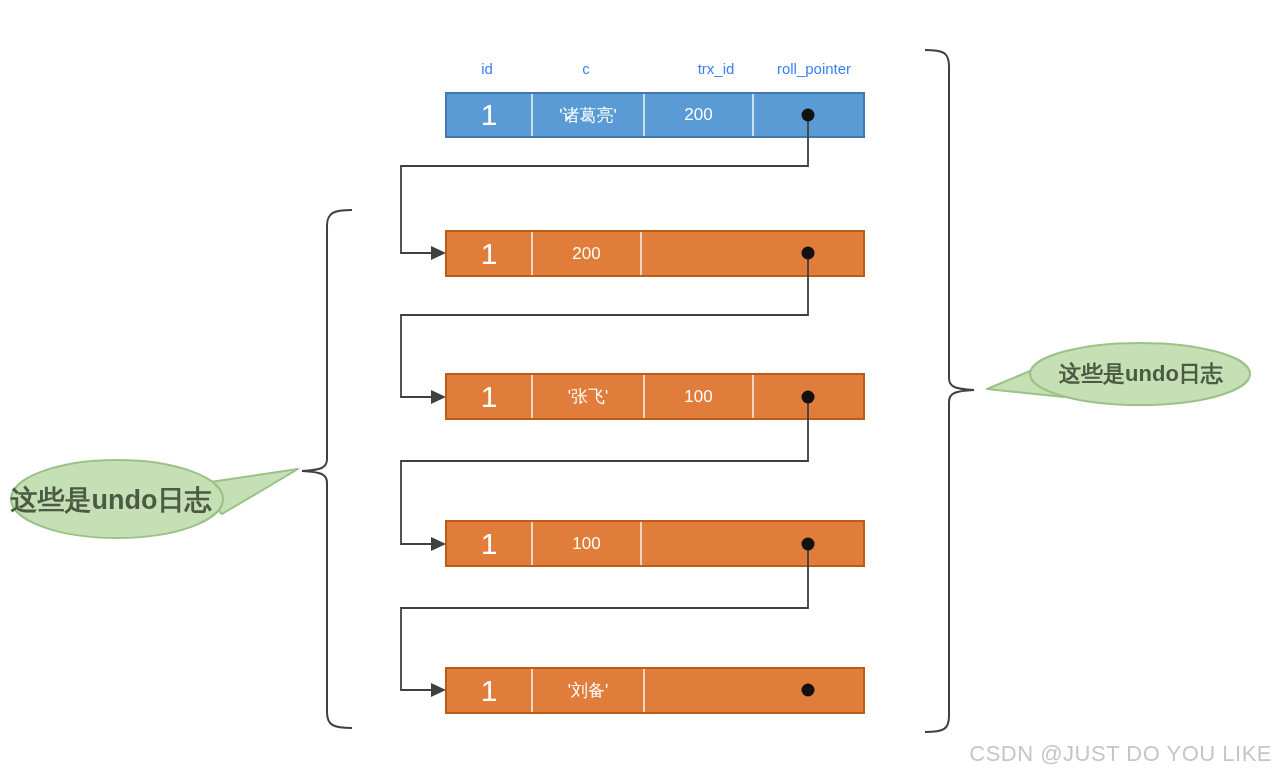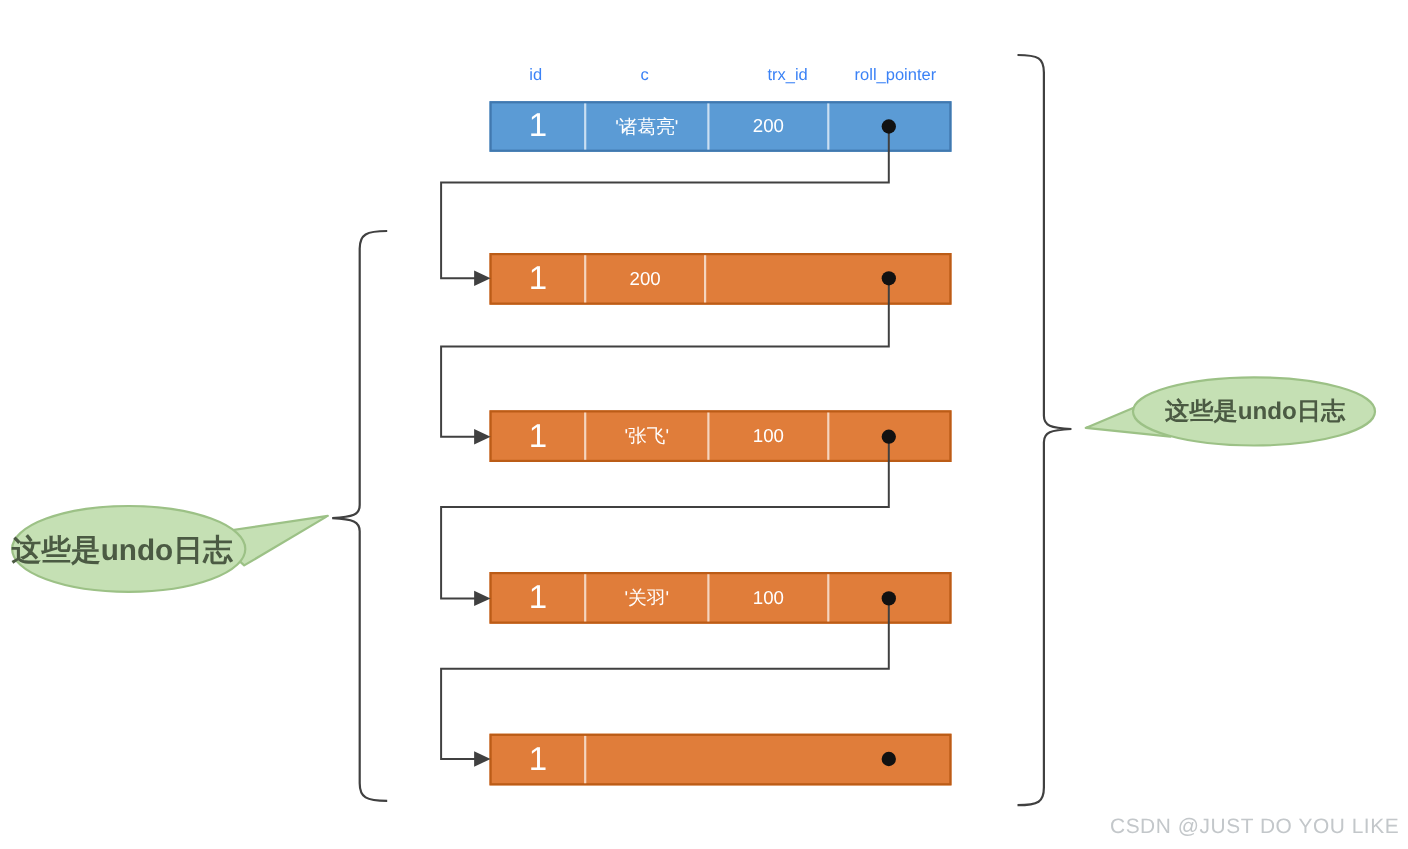--- a/index.html
+++ b/index.html
@@ -28,21 +28,21 @@
   .cell.c-ptr{width:111px;}
   .cell + .cell{border-left:2px solid rgba(255,255,255,0.68);}
   .bubble-label{
     position:absolute;transform:translate(-50%,-50%);z-index:3;
     color:var(--bubble-text);font-weight:600;white-space:nowrap;
   }
   .bubble-label.left{left:111px;top:500px;font-size:27px;}
   .bubble-label.right{left:1141px;top:374px;font-size:22px;}
   .watermark{
     position:absolute;right:8px;top:741px;z-index:1;
-    font-size:19px;color:var(--watermark);letter-spacing:0.5px;white-space:nowrap;
+    font-size:22px;color:var(--watermark);letter-spacing:0.5px;white-space:nowrap;
   }
   .conn{fill:none;stroke:var(--connector);stroke-width:1.8;}
   .brace{fill:none;stroke:var(--connector);stroke-width:2;}
   .bubble-shape{fill:var(--bubble-fill);stroke:var(--bubble-border);stroke-width:2;stroke-linejoin:round;}
 </style>
 </head>
 <body>
 
 <div class="canvas">
 
@@ -66,27 +66,27 @@
 
   <div class="row undo" style="top:373px">
     <div class="cell c-id">1</div>
     <div class="cell c-c">'张飞'</div>
     <div class="cell c-trx">100</div>
     <div class="cell c-ptr"></div>
   </div>
 
   <div class="row undo" style="top:520px">
     <div class="cell c-id">1</div>
-    <div class="cell c-c">'关羽'</div>
     <div class="cell c-trx">100</div>
     <div class="cell c-ptr"></div>
   </div>
 
   <div class="row undo" style="top:667px">
     <div class="cell c-id">1</div>
+    <div class="cell c-c">'刘备'</div>
     <div class="cell c-ptr"></div>
   </div>
 
   <svg class="overlay" width="1280" height="772" viewBox="0 0 1280 772">
 
     <polygon class="bubble-shape" points="190,485 298,469 222,514"></polygon>
     <ellipse class="bubble-shape" cx="117" cy="499" rx="106" ry="39"></ellipse>
 
     <polygon class="bubble-shape" points="1056,360 987,389 1064,397"></polygon>
     <ellipse class="bubble-shape" cx="1140" cy="374" rx="110" ry="31"></ellipse>

